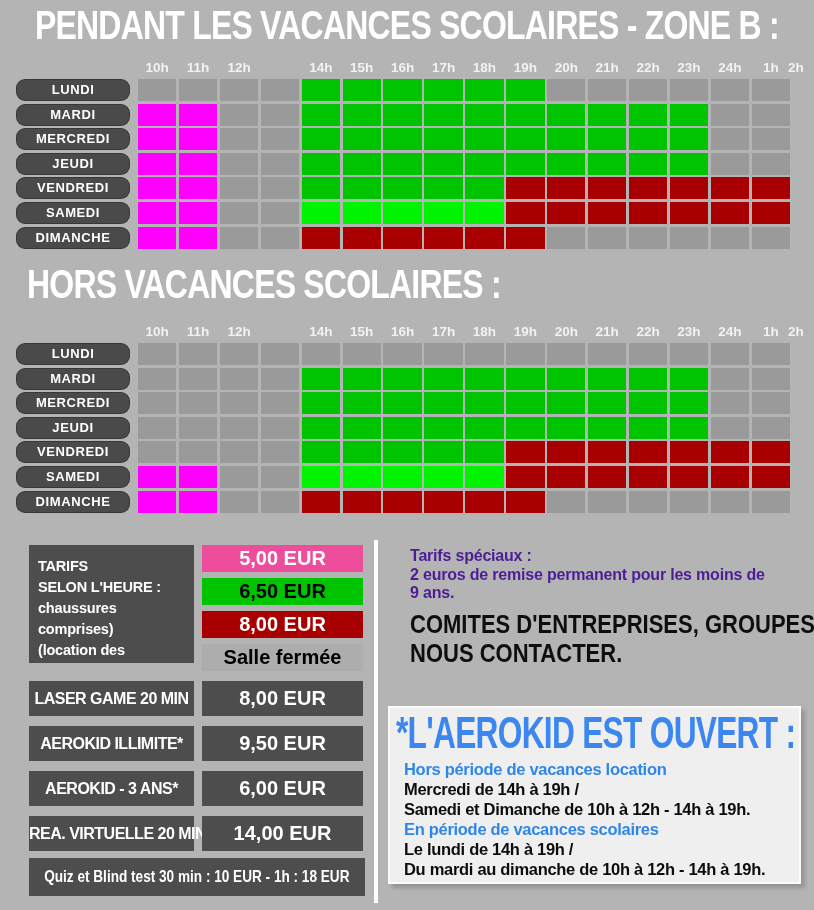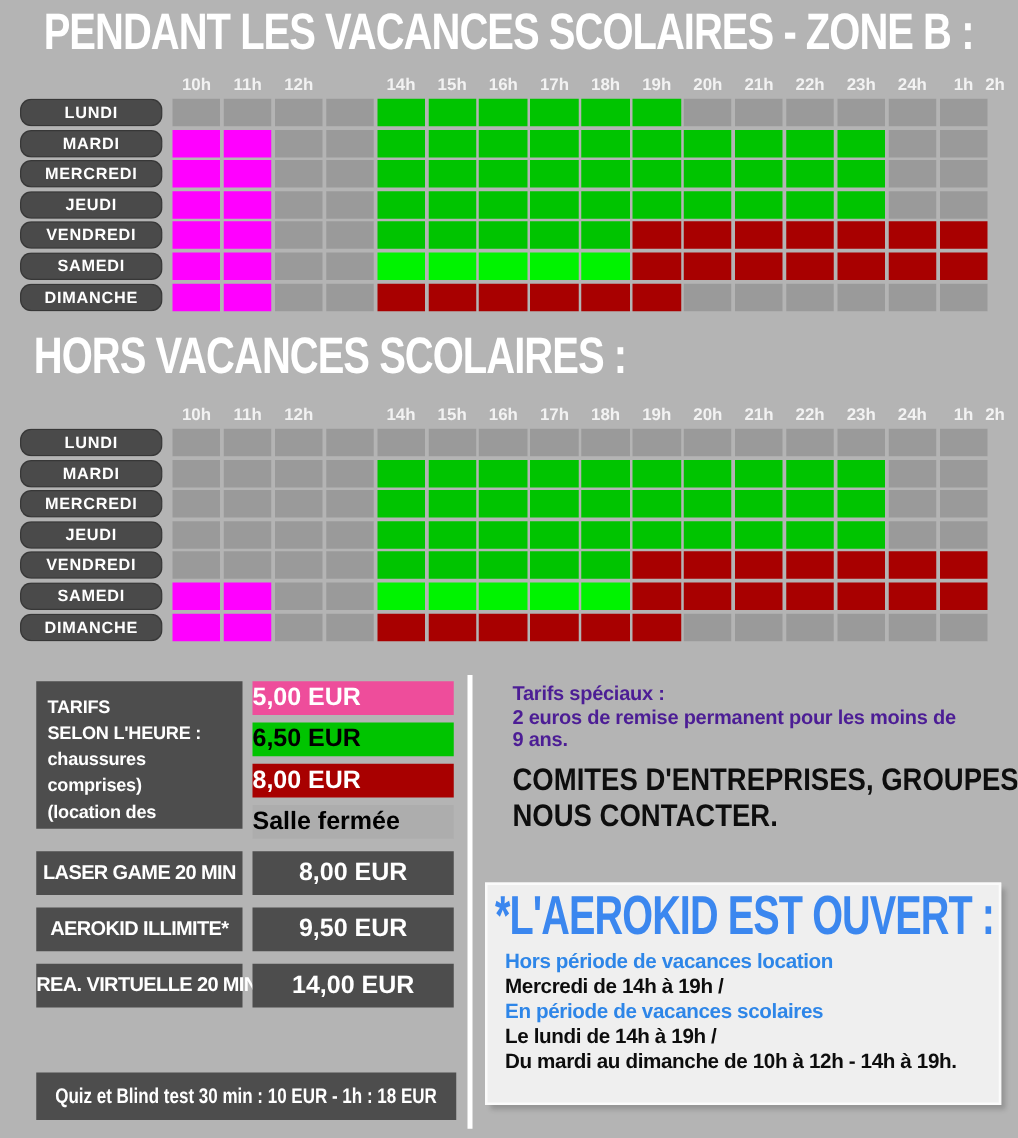--- a/index.html
+++ b/index.html
@@ -30,21 +30,21 @@
   .cells{position:absolute;left:138px;top:19px;width:652px;display:grid;
          grid-template-columns:repeat(16,1fr);grid-auto-rows:22px;gap:2.6px 2.5px;}
   .cell{width:100%;height:100%;}
 
   
   .divider{position:absolute;left:374px;top:540px;width:4px;height:363px;background:#ffffff;}
   .tarifs-box{position:absolute;left:29px;top:545px;width:165px;height:118px;background:#4d4d4d;
               color:#ffffff;font-size:14.5px;line-height:21px;padding:11px 0 0 9px;box-sizing:border-box;
               letter-spacing:-0.2px;}
   .legend-col{position:absolute;left:202px;top:545px;width:161px;display:flex;flex-direction:column;gap:6px;}
-  .legend-item{height:27px;line-height:27px;font-size:20px;}
+  .legend-item{height:27px;line-height:27px;text-align:center;font-size:20px;}
   .price-rows{position:absolute;left:29px;top:681px;width:334px;display:flex;flex-direction:column;gap:10px;}
   .price-row{display:flex;justify-content:space-between;height:35px;}
   .price-label{width:165px;background:#4d4d4d;color:#ffffff;text-align:center;line-height:35px;
                font-size:16px;letter-spacing:-0.5px;white-space:nowrap;}
   .price-value{width:161px;background:#4d4d4d;color:#ffffff;text-align:center;line-height:35px;font-size:20px;}
   .quiz-note{position:absolute;left:29px;top:858px;width:336px;height:38px;background:#4d4d4d;
              color:#ffffff;font-size:17px;line-height:38px;display:flex;justify-content:center;
              overflow:hidden;}
   .quiz-note span{display:inline-block;transform:scaleX(.8);transform-origin:center;white-space:nowrap;}
 
@@ -384,20 +384,24 @@
   <div class="price-rows" id="price-rows">
       <div class="price-row">
         <div class="price-label">LASER GAME 20 MIN</div>
         <div class="price-value">8,00 EUR</div>
       </div>
       <div class="price-row">
         <div class="price-label">AEROKID ILLIMITE*</div>
         <div class="price-value">9,50 EUR</div>
       </div>
       <div class="price-row">
+        <div class="price-label">AEROKID - 3 ANS*</div>
+        <div class="price-value">6,00 EUR</div>
+      </div>
+      <div class="price-row">
         <div class="price-label">REA. VIRTUELLE 20 MIN</div>
         <div class="price-value">14,00 EUR</div>
       </div>
     </div>
 
   <div class="quiz-note">
     <span>Quiz et Blind test 30 min : 10 EUR - 1h : 18 EUR</span>
   </div>
 
   <div class="special" id="special-lines">
@@ -415,19 +419,20 @@
     </div>
   </div>
 
   <div class="aerokid-box">
     <div class="ak-title" style="color: rgb(59, 135, 239);">
       <span>*L'AEROKID EST OUVERT :</span>
     </div>
     <div class="ak-lines" id="aerokid-lines">
         <div class="ak-blue" style="color: rgb(46, 134, 232);">Hors période de vacances location</div>
         <div class="ak-black">Mercredi de 14h à 19h /</div>
+        <div class="ak-black">Samedi et Dimanche de 10h à 12h - 14h à 19h.</div>
         <div class="ak-blue" style="color: rgb(46, 134, 232);">En période de vacances scolaires</div>
         <div class="ak-black">Le lundi de 14h à 19h /</div>
         <div class="ak-black">Du mardi au dimanche de 10h à 12h - 14h à 19h.</div>
       </div>
   </div>
 
 </div>
 
 </body></html>

